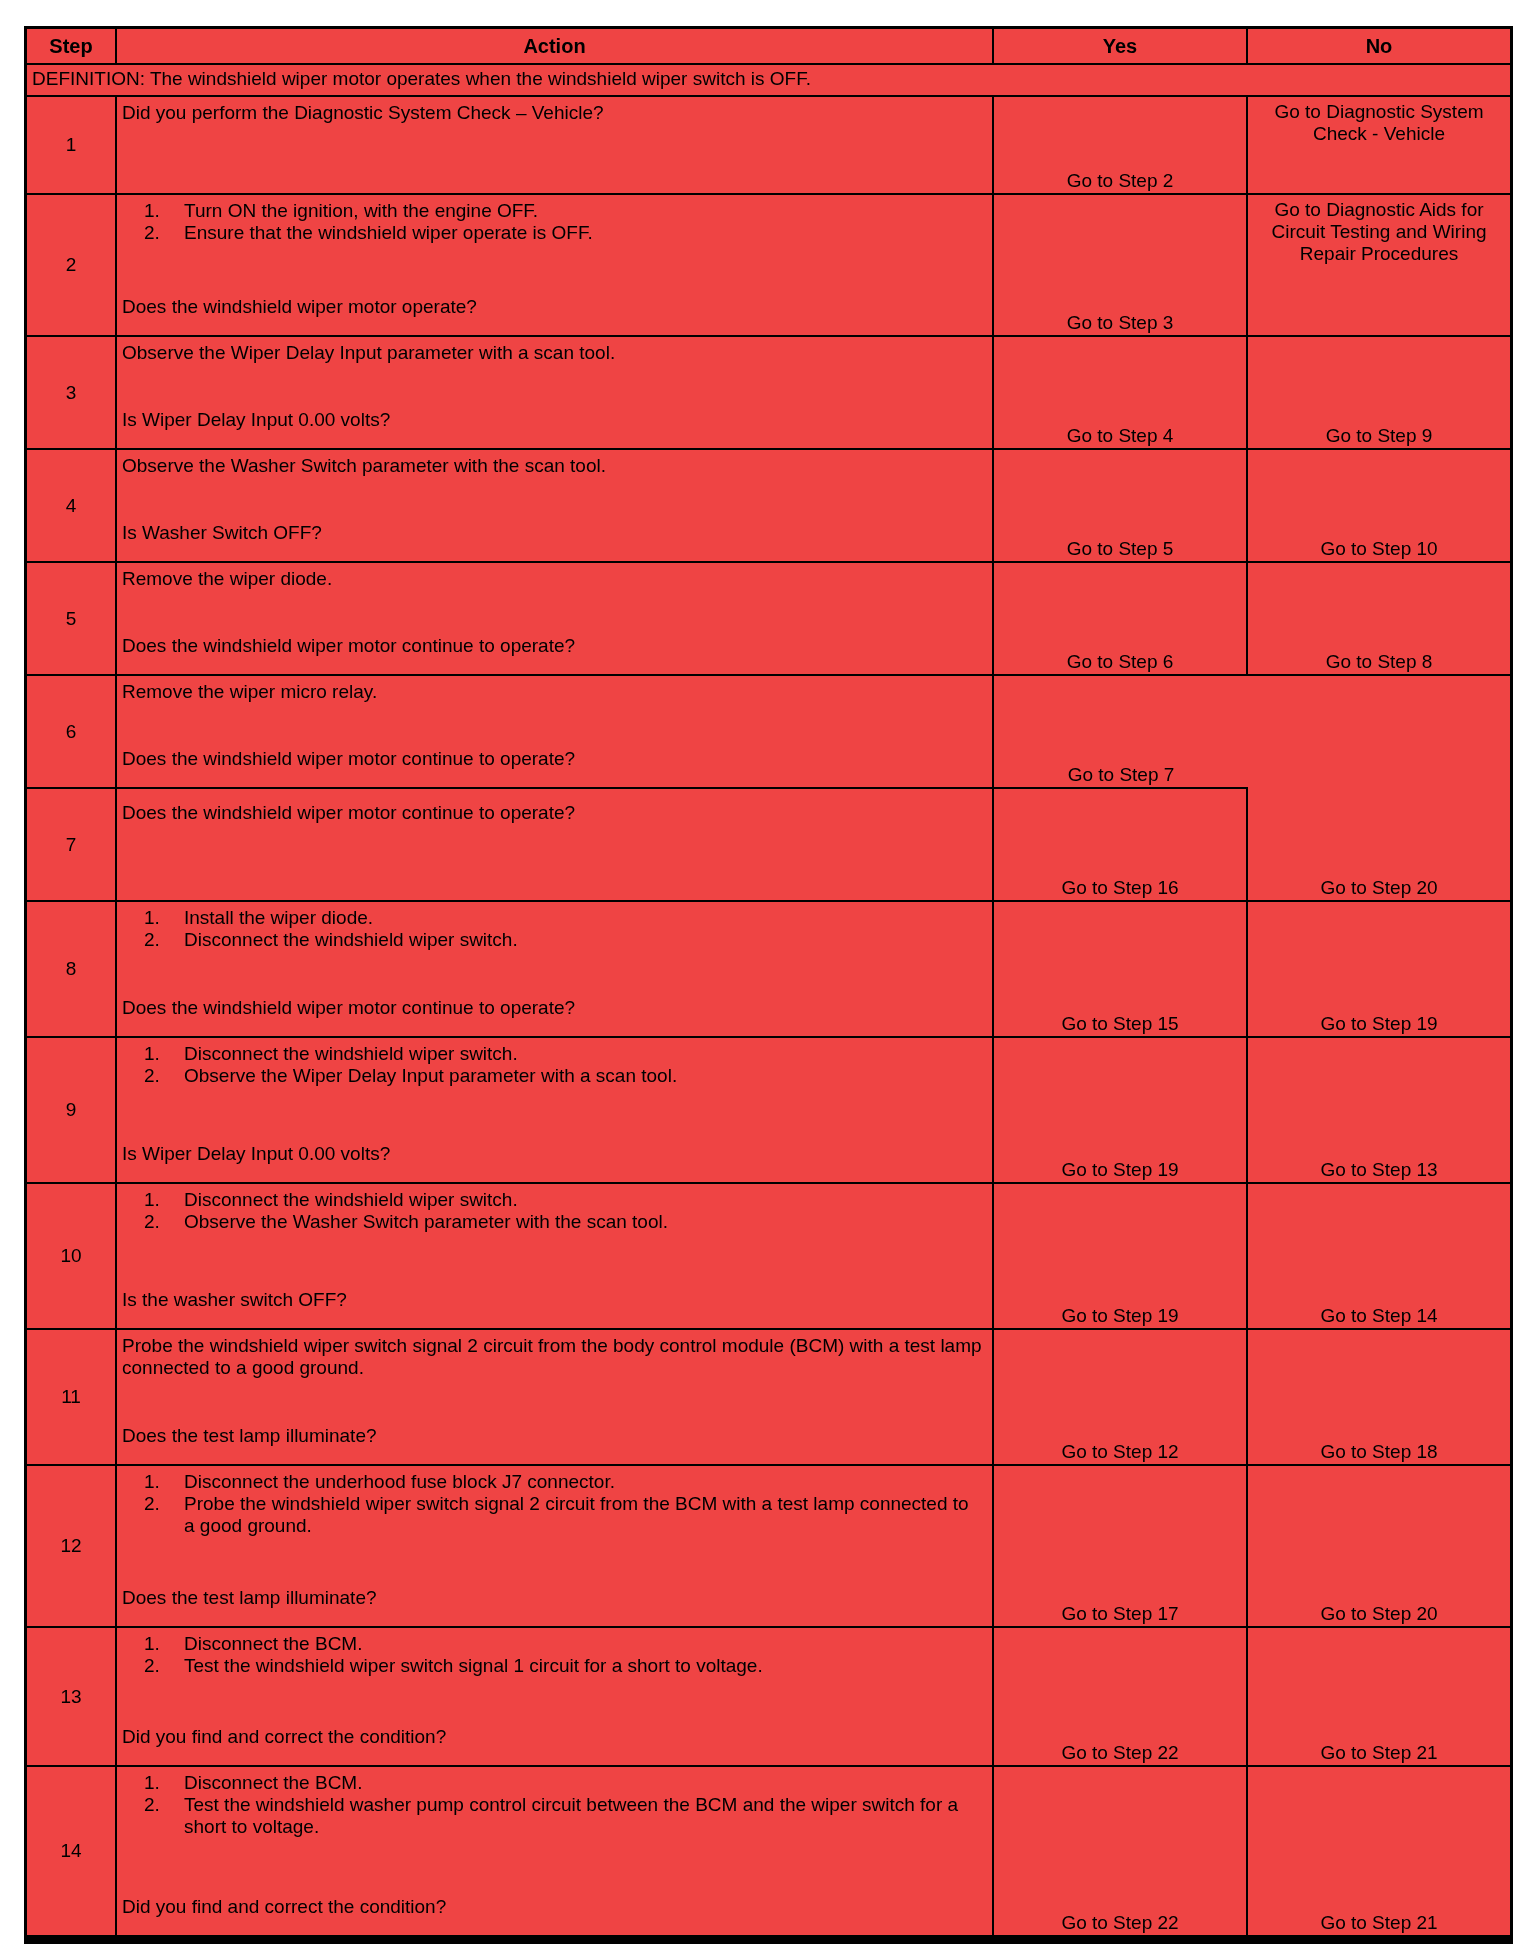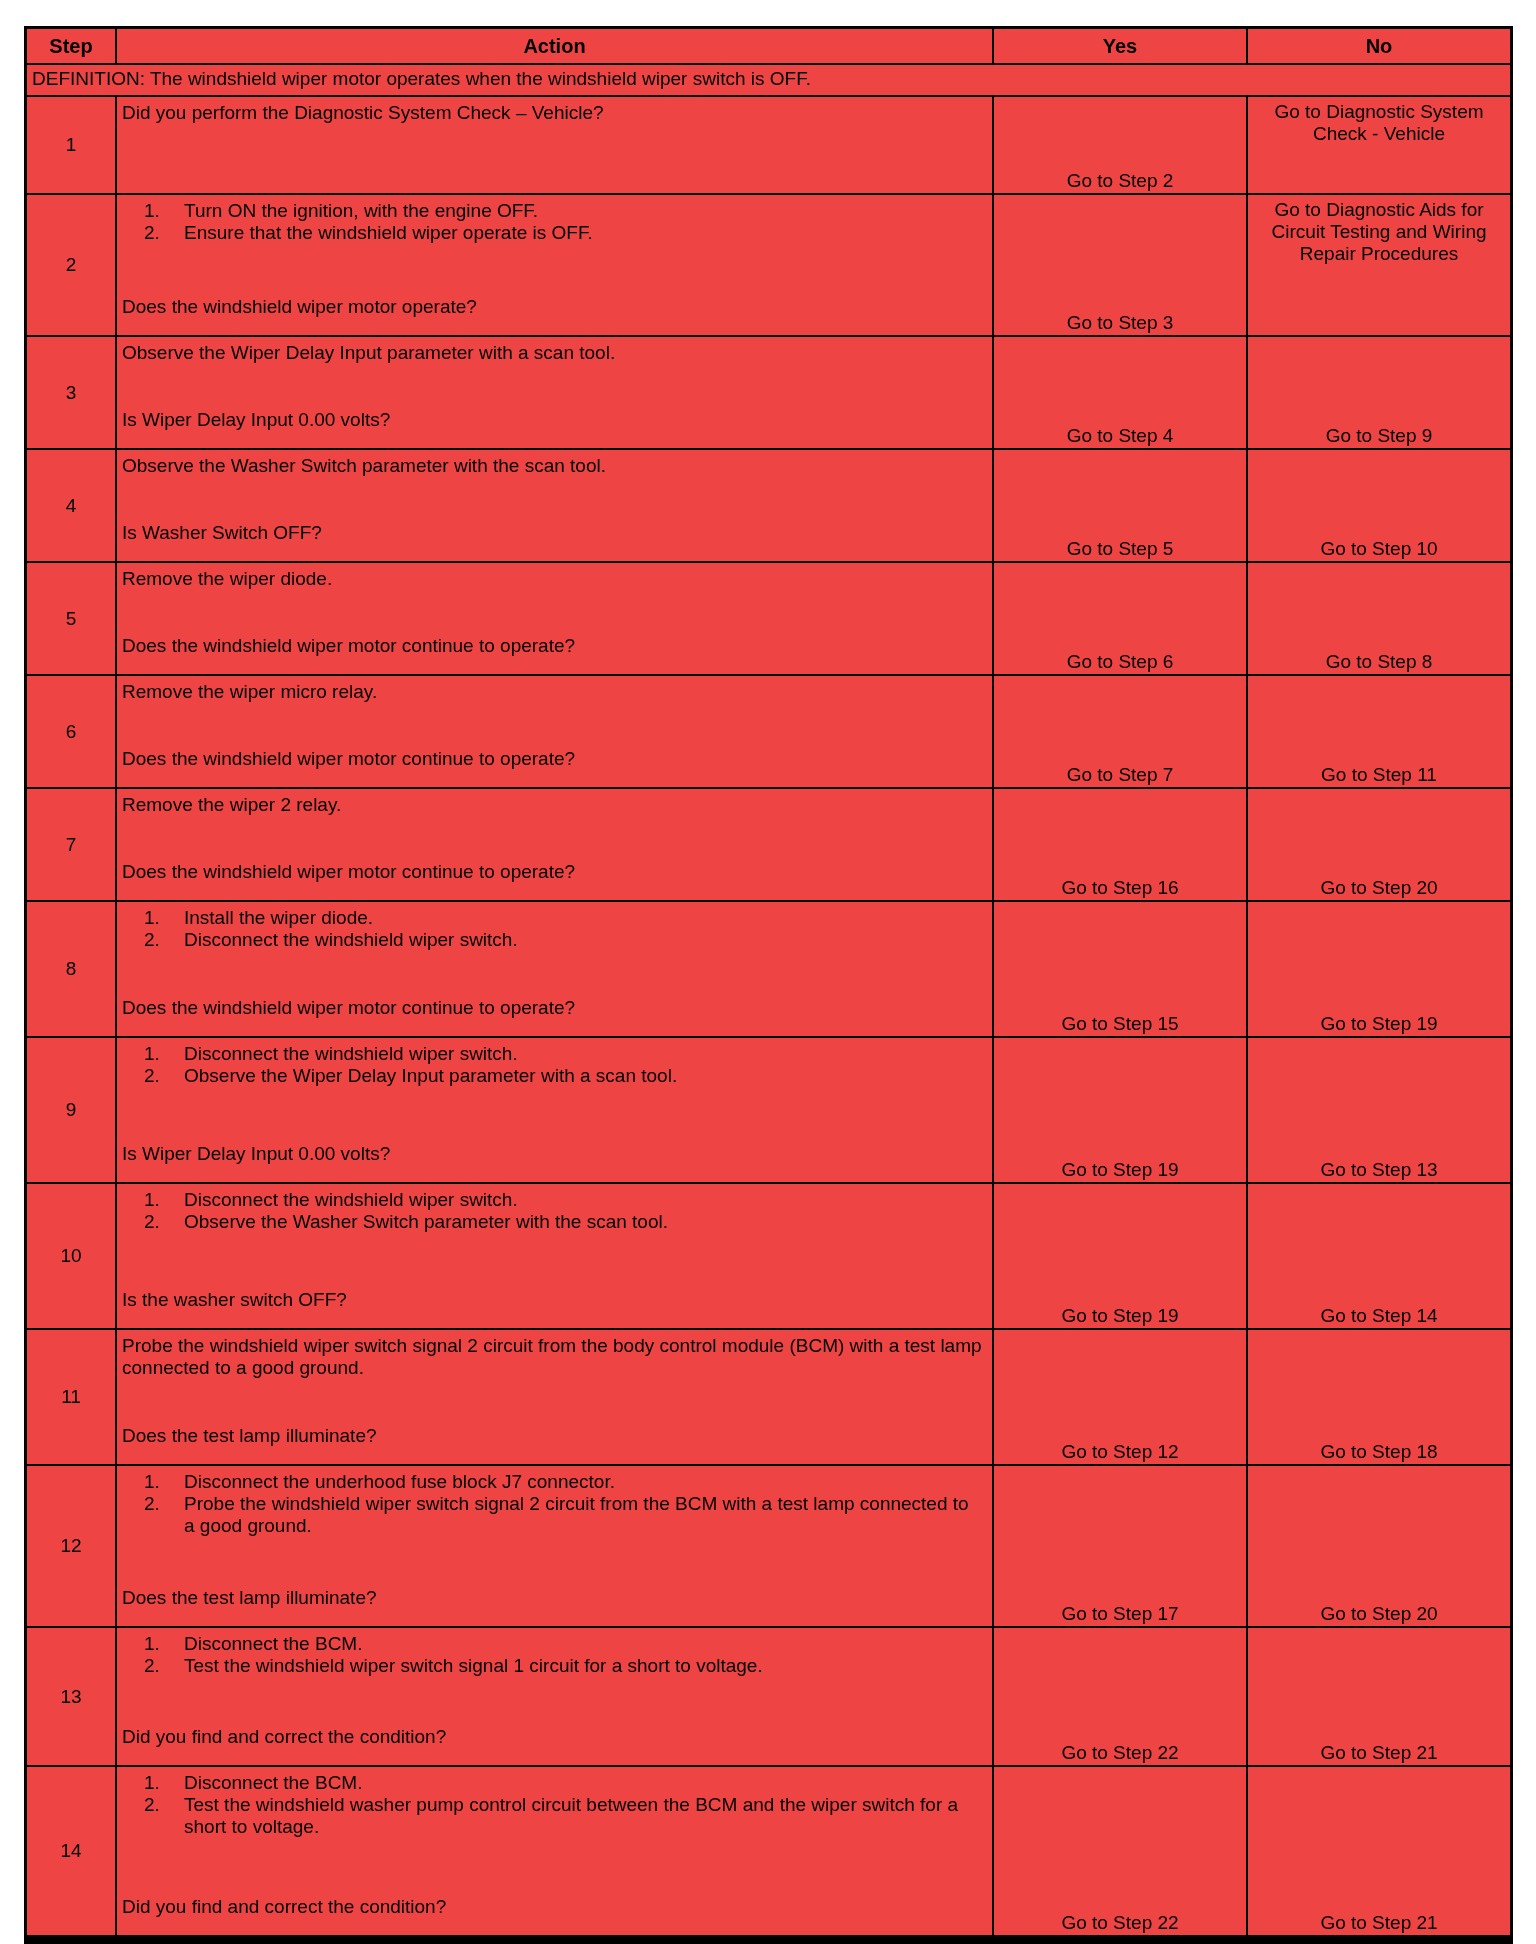--- a/index.html
+++ b/index.html
@@ -207,33 +207,27 @@
     </div>
     <div class="cell action-cell">
       <div class="action-top">
               <div class="intro">Remove the wiper micro relay.</div>
             </div>
       <div class="question">Does the windshield wiper motor continue to operate?</div>
     </div>
     <div class="cell yes-cell align-bottom">
       <span>Go to Step 7</span>
     </div>
-    <div class="cell no-cell align-bottom">
-      <span>Go to Step 11</span>
-    </div>
   </div>
 
   <div class="trow step-row" style="min-height: 113px;">
     <div class="cell step-cell">
       <span>7</span>
     </div>
     <div class="cell action-cell">
-      <div class="action-top">
-              <div class="intro">Remove the wiper 2 relay.</div>
-            </div>
       <div class="question">Does the windshield wiper motor continue to operate?</div>
     </div>
     <div class="cell yes-cell align-bottom">
       <span>Go to Step 16</span>
     </div>
     <div class="cell no-cell align-bottom">
       <span>Go to Step 20</span>
     </div>
   </div>
 

